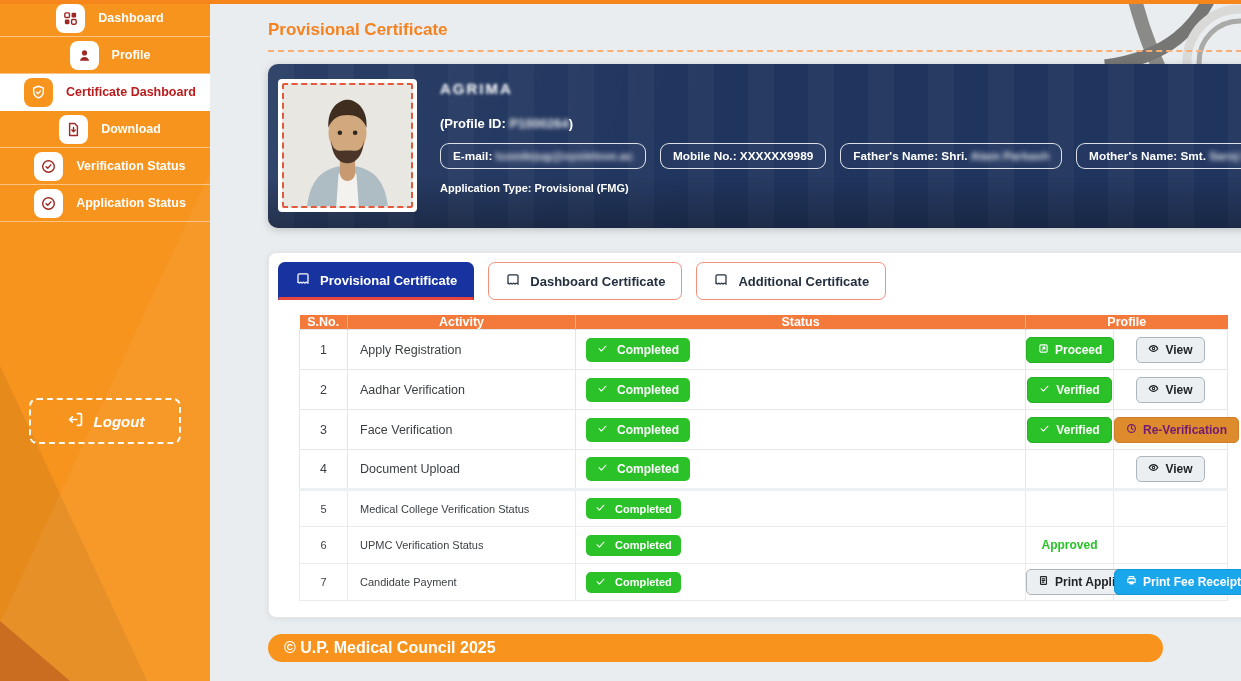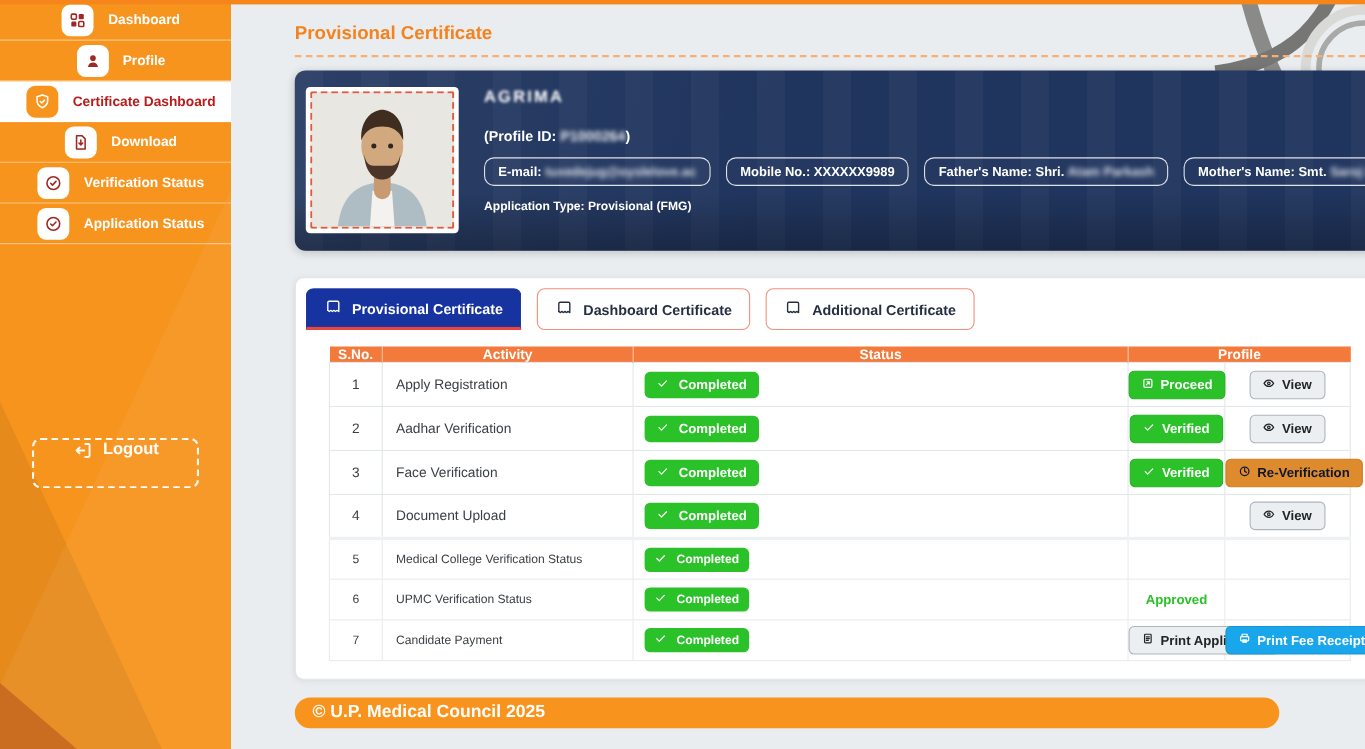--- a/index.html
+++ b/index.html
@@ -21,23 +21,23 @@
       border-bottom:1px solid rgba(255,255,255,.45); position:relative;justify-content:center; }
   .tile { width:29px; height:29px; border-radius:8px; background:#fff; color:#9E2823;
       display:flex; align-items:center; justify-content:center; flex:0 0 29px; }
   .tile svg { width:17px; height:17px; stroke:currentColor; fill:none; stroke-width:2; stroke-linecap:round; stroke-linejoin:round; }
   .tile svg .f { fill:currentColor; stroke:none; }
   .side-label { margin-left:13px; color:#fff; font-size:12.5px; font-weight:bold; }
   .side-item.active { background:#fff; }
   .side-item.active .side-label { color:#b91c1c; }
   .side-item.active .tile { background:#F7941E; color:#fff; }
 
-  .logout { display:flex; align-items:flex-start; justify-content:center; gap:9px; margin:176px auto 0;
+  .logout { display:flex; align-items:center; justify-content:center; gap:9px; margin:176px auto 0;
       width:152px; height:46px; background:transparent; border:2px dashed rgba(255,255,255,.95);
-      border-radius:8px; color:#fff; font-family:inherit; font-size:15px; font-weight:bold; cursor:pointer; position:relative; }
+      border-radius:8px; color:#fff; font-family:inherit; font-size:15px; font-weight:bold; cursor:pointer; position:relative;font-style:italic; }
   .logout svg { width:19px; height:19px; stroke:#fff; fill:none; stroke-width:2.2; stroke-linecap:round; stroke-linejoin:round; }
 
   
   .main { flex:1; position:relative; padding:14px 22px 0 34px;margin-left:24px; }
   .steth { position:absolute; top:0; right:0; width:210px; height:250px; z-index:0; }
   .photo-strip { position:absolute; right:0; top:432px; width:25px; height:188px; z-index:0;
       background:linear-gradient(180deg,#8f8f8d 0%, #6f6f6d 45%, #a7a7a5 100%); border-radius:3px 0 0 3px; }
 
   .page-title { color:#F5821E; font-size:17px; font-weight:bold; margin:6px 0 10px; position:relative; z-index:1; }
   .dashed-divider { border-top:2px dashed #F9AE74; margin-right:-14px; position:relative; z-index:1; }
@@ -90,21 +90,21 @@
 
   .badge { display:inline-flex; align-items:center; gap:9px; background:#2BC229; color:#fff;
       font-size:12px; font-weight:bold; padding:5px 11px; border-radius:5px; }
   tr.compact .badge { font-size:11px; padding:4px 9px; }
   .badge svg, .btn svg { width:11px; height:11px; stroke:currentColor; fill:none; stroke-width:2.4; stroke-linecap:round; stroke-linejoin:round; }
   .btn svg .f { fill:currentColor; stroke:none; }
 
   .btn { display:inline-flex; align-items:center; gap:6px; font-family:inherit; font-size:12px;
       font-weight:bold; padding:5px 11px; border-radius:5px; cursor:pointer; border:1px solid transparent; white-space:nowrap; }
   .btn.green { background:#2BC229; color:#fff; border-color:#27AE24; }
-  .btn.amber { background:#DE8B2E; color:#0f172a; border-color:#CE7E25; }
+  .btn.amber { background:#DE8B2E; color:#701a75; border-color:#CE7E25; }
   .btn.blue  { background:#1AA6EB; color:#fff; border-color:#1596D6; }
   .btn.light { background:#ECEFF1; color:#212529; border-color:#ADB5BD; }
   .approved-text { color:#2BC229; font-weight:bold; font-size:12px; }
 
   .footer { margin-top:16px; margin-right:95px; height:28px; background:#F8941D; border-radius:15px;
       color:#fff; font-size:16px; font-weight:bold; display:flex; align-items:center; padding-left:16px;
       position:relative; z-index:2; }
 </style>
 </head>
 <body>

